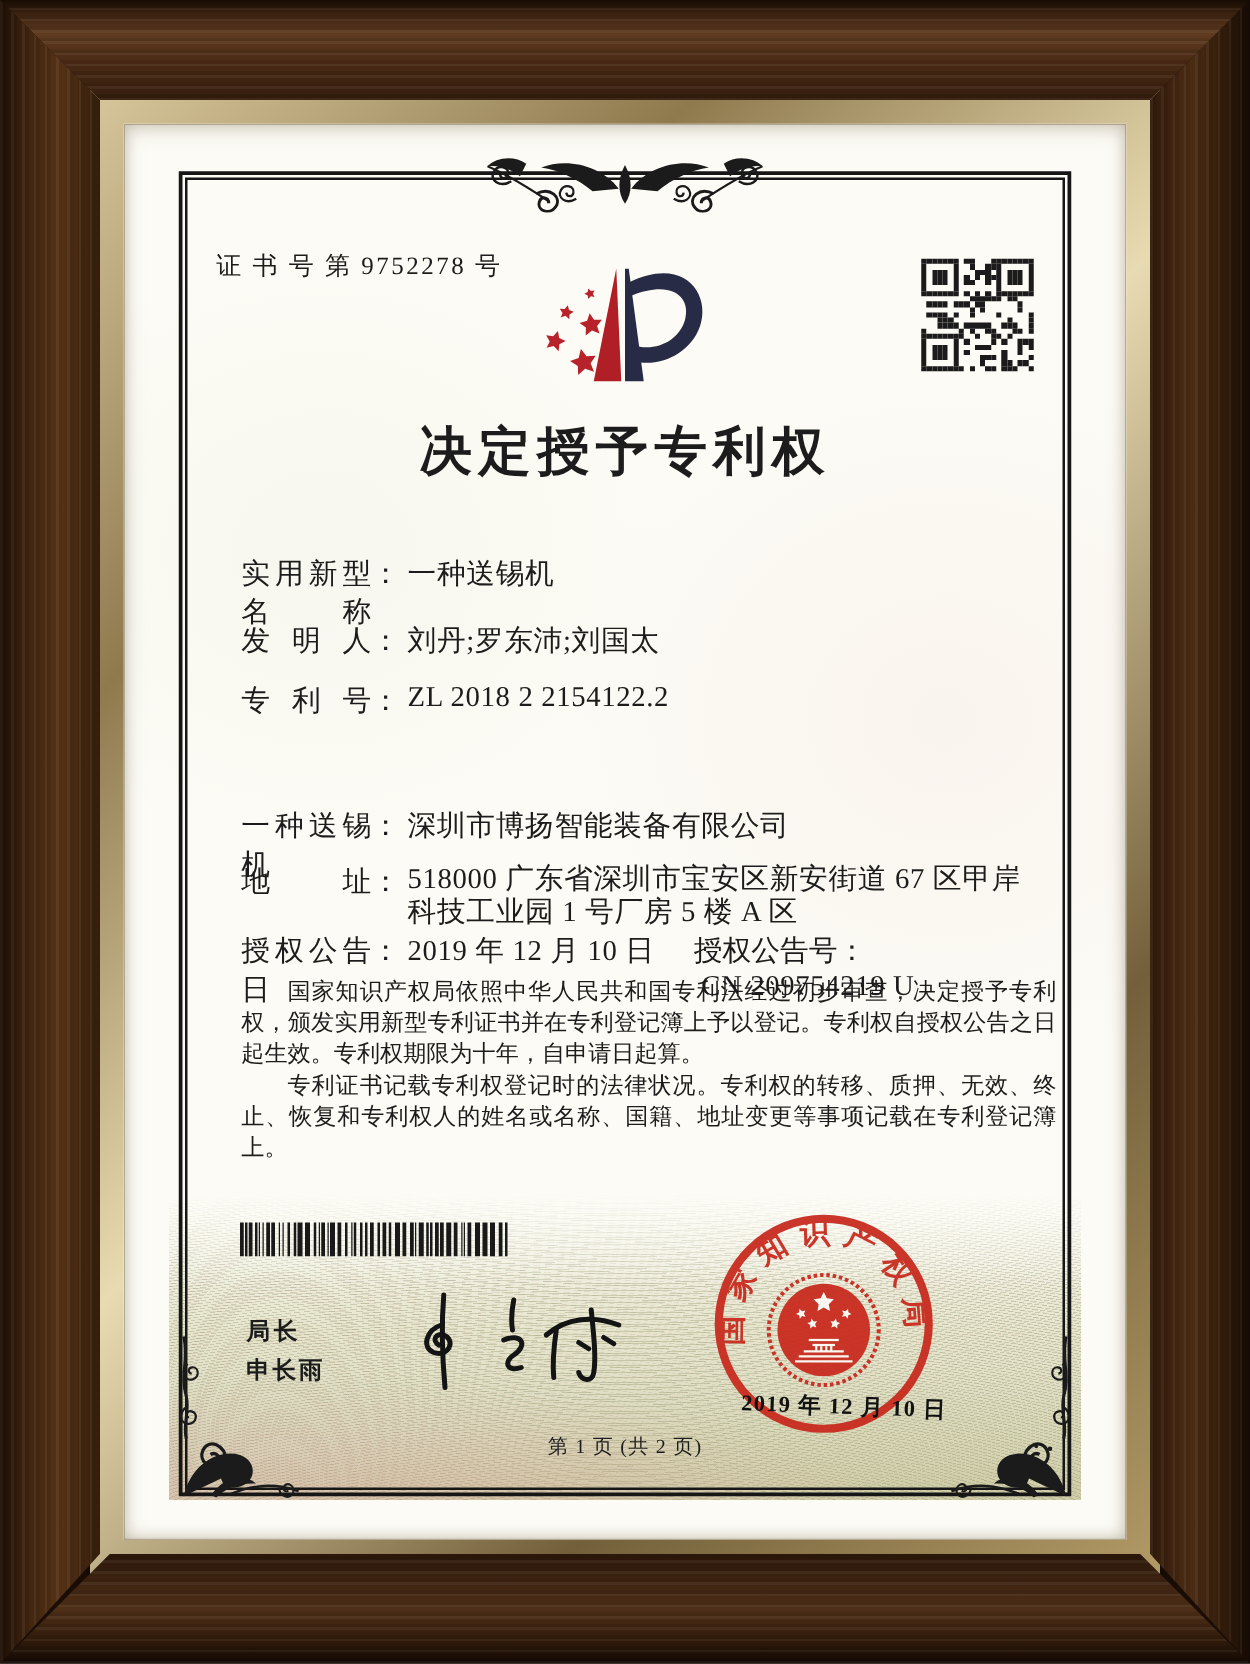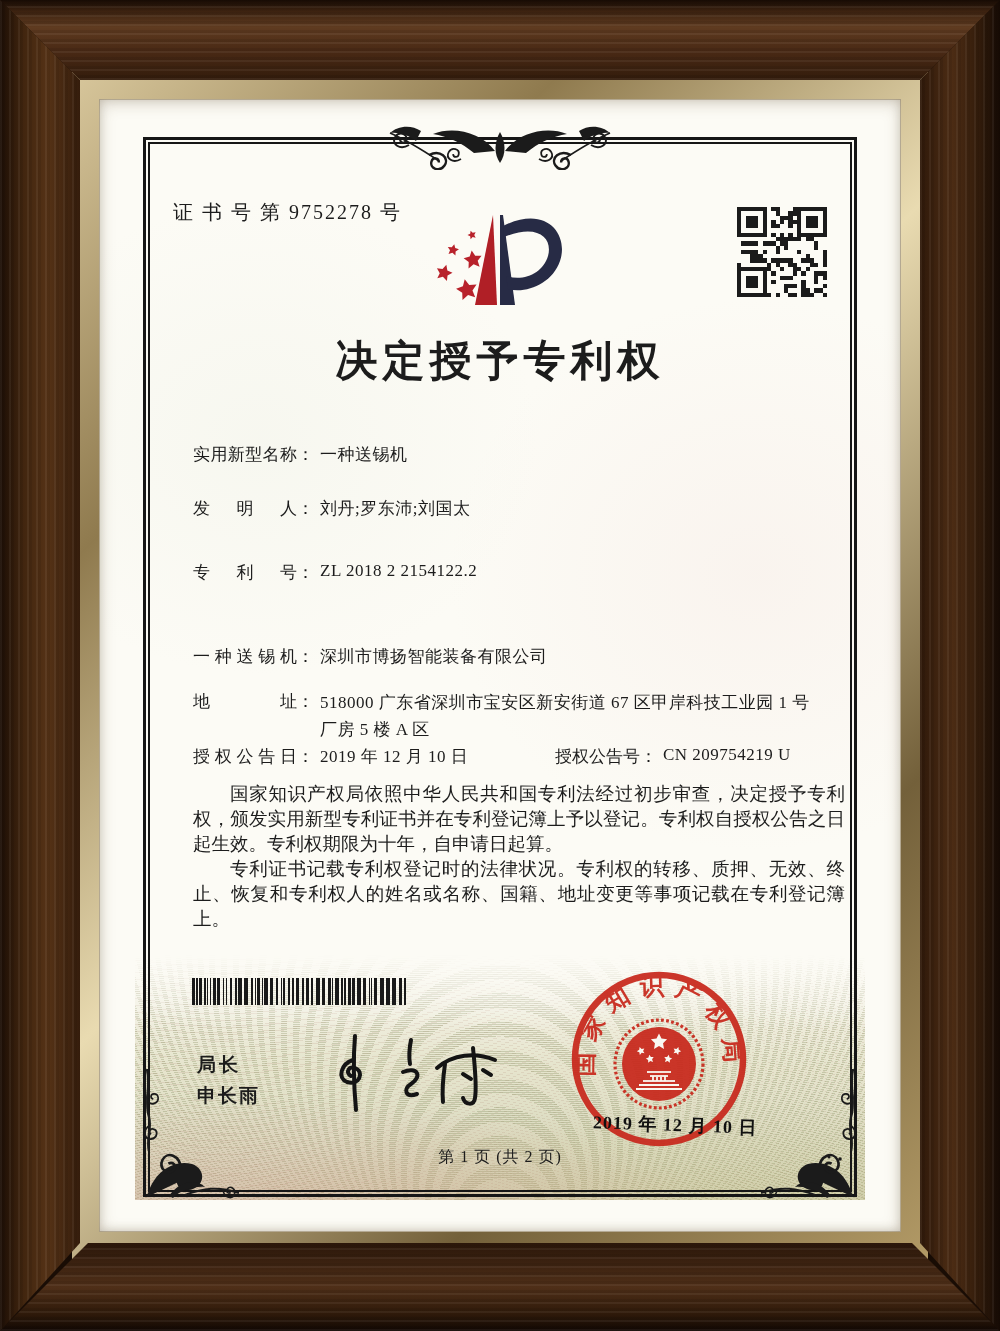--- a/index.html
+++ b/index.html
@@ -58,21 +58,21 @@
   .orn-br{right:-4px;bottom:-4px;}
 
   .certno{position:absolute;left:30px;top:62px;font-size:20px;letter-spacing:2px;}
   .logo{position:absolute;left:272px;top:56px;}
   .qr{position:absolute;left:594px;top:70px;width:90px;height:90px;display:grid;
       grid-template-columns:repeat(21,1fr);grid-template-rows:repeat(21,1fr);}
   .qr i{background:#1b1b1b;}
   .title{position:absolute;left:0;top:196px;width:100%;text-align:center;
          font-size:42px;font-weight:700;letter-spacing:5px;}
 
-  .row{position:absolute;left:50px;width:660px;font-size:17px;}
+  .row{position:absolute;left:50px;width:660px;font-size:23px;}
   .flabel{display:inline-block;width:104px;text-align:justify;text-align-last:justify;vertical-align:top;}
   .colon{display:inline-block;vertical-align:top;}
   .fval{display:inline-block;margin-left:6px;vertical-align:top;letter-spacing:.5px;}
   .addr .fval{width:500px;line-height:26.5px;}
   .grant2{position:absolute;left:362px;top:0;}
 
   .paras{position:absolute;left:50px;top:645px;width:652px;font-size:18.5px;
          line-height:25px;text-align:justify;}
   .paras p{margin:0;text-indent:2em;}
 
@@ -387,21 +387,21 @@
       </div>
 
     <div class="title">决定授予专利权</div>
 
     <div class="row" style="top:306px">
       <span class="flabel">实用新型名称</span><span class="colon">：</span><span class="fval">一种送锡机</span>
     </div>
     <div class="row" style="top:360px">
       <span class="flabel">发明人</span><span class="colon">：</span><span class="fval">刘丹;罗东沛;刘国太</span>
     </div>
-    <div class="row" style="top:424px">
+    <div class="row" style="top:408px">
       <span class="flabel">专利号</span><span class="colon">：</span><span class="fval">ZL 2018 2 2154122.2</span>
     </div>
     <div class="row" style="top:508px">
       <span class="flabel">一种送锡机</span><span class="colon">：</span><span class="fval">深圳市博扬智能装备有限公司</span>
     </div>
     <div class="row addr" style="top:553px">
       <span class="flabel">地址</span><span class="colon">：</span><span class="fval">518000 广东省深圳市宝安区新安街道 67 区甲岸科技工业园 1 号厂房 5 楼 A 区</span>
     </div>
     <div class="row" style="top:608px">
       <span class="flabel">授权公告日</span><span class="colon">：</span><span class="fval">2019 年 12 月 10 日</span>

